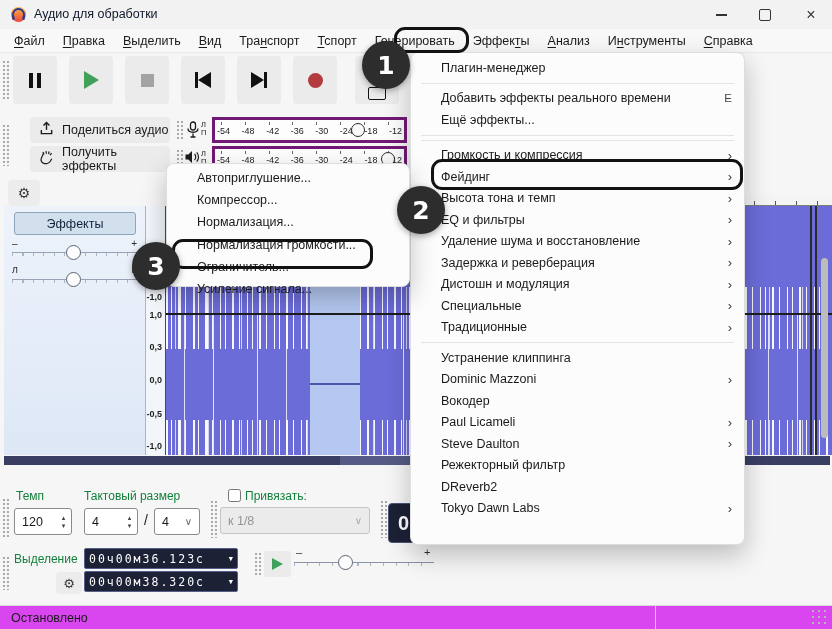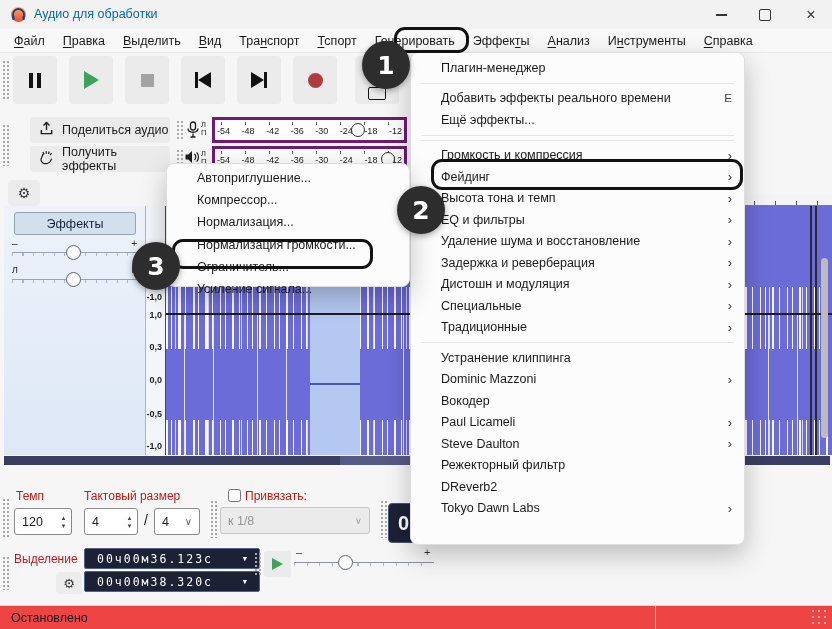--- a/index.html
+++ b/index.html
@@ -1,21 +1,21 @@
 <!DOCTYPE html>
 <html><head>
 <meta charset="utf-8">
 <style>
   html,body{margin:0;padding:0;background:#ddd;}
   #app{position:relative;width:832px;height:629px;background:#f6f6f6;overflow:hidden;
        font-family:"Liberation Sans","DejaVu Sans",sans-serif;font-size:12.5px;color:#1a1a1a;}
   .abs{position:absolute;}
   
   .titlebar{left:0;top:0;width:832px;height:29px;background:#f2f2f2;}
-  .title-text{left:34px;top:7px;font-size:12.5px;color:#0369a1;}
+  .title-text{left:34px;top:7px;font-size:12.5px;color:#0f172a;}
   .wc{width:44px;height:26px;top:2px;display:flex;align-items:center;justify-content:center;color:#333;}
   .menubar{left:0;top:29px;width:832px;height:23px;background:#f8f8f8;display:flex;align-items:center;padding-left:5px;box-sizing:border-box;}
   .mitem{padding:3px 9px;white-space:nowrap;}
   .ul{text-decoration:underline;text-underline-offset:2px;}
   .bar-sep{left:0;top:52px;width:832px;height:1px;background:#e9e9e9;}
   
   .tbtn{top:56px;width:44px;height:48px;background:#ebebeb;border-radius:4px;display:flex;align-items:center;justify-content:center;}
   .grip{background-image:radial-gradient(circle,#a9a9a9 1px,transparent 1.3px);background-size:4px 4px;width:8px;}
   .pausebar{width:4px;height:15px;background:#111;display:inline-block;margin:0 2px;}
   .tri-r{width:0;height:0;border-top:9px solid transparent;border-bottom:9px solid transparent;border-left:15px solid #3fa15a;}
@@ -54,35 +54,35 @@
        repeating-linear-gradient(90deg,transparent 0 9px,rgba(255,255,255,.7) 9px 10px,transparent 10px 33px);}
   .hairlines{position:absolute;left:0;right:0;top:0;bottom:0;
      background-image:repeating-linear-gradient(90deg,transparent 0 18px,rgba(255,255,255,.8) 18px 19px,transparent 19px 47px,rgba(255,255,255,.8) 47px 48px,transparent 48px 73px);}
   .selregion{position:absolute;left:144px;width:50px;top:0;bottom:0;background:#b4c8f1;}
   .chan-sep{position:absolute;left:166px;top:313px;width:666px;height:2px;background:#1d1d1d;}
   .clipline{position:absolute;top:0;bottom:0;width:1.5px;background:#2b2b2b;}
   .vscroll{left:821px;top:258px;width:7px;height:180px;background:#bcbcbc;border-radius:4px;}
   .darkbar{left:4px;top:456px;width:826px;height:9px;background:#3a3e63;}
   .darkbar-thumb{left:340px;top:456px;width:402px;height:9px;background:#565b85;}
   
-  .flabel{font-size:12px;color:#b91c1c;}
+  .flabel{font-size:12px;color:#15803d;}
   .spin{background:#fff;border:1px solid #8a8a8a;border-radius:3px;height:27px;box-sizing:border-box;display:flex;align-items:center;}
   .spinval{flex:1;padding-left:7px;font-size:12.5px;}
   .spinarrows{width:15px;display:flex;flex-direction:column;align-items:center;justify-content:center;font-size:7px;color:#444;line-height:8px;}
   .combo{background:#fff;border:1px solid #8a8a8a;border-radius:3px;height:27px;box-sizing:border-box;display:flex;align-items:center;justify-content:space-between;padding:0 7px;}
   .combo.disabled{background:#ebebeb;border-color:#c6c6c6;color:#949494;}
   .chev-v{font-size:10px;color:#666;}
   .checkbox{width:13px;height:13px;background:#fff;border:1.2px solid #767676;border-radius:2.5px;box-sizing:border-box;}
-  .timefield{left:84px;width:176px;height:21px;background:#1c2136;border:1px solid #55608a;border-radius:2px;box-sizing:border-box;
-             display:flex;align-items:center;justify-content:space-between;padding:0 12px;color:#fff;
+  .timefield{left:84px;width:154px;height:21px;background:#1c2136;border:1px solid #55608a;border-radius:2px;box-sizing:border-box;
+             display:flex;align-items:center;justify-content:space-between;padding:0 4px;color:#fff;
              font-family:"DejaVu Sans Mono","Liberation Mono",monospace;font-size:11.5px;letter-spacing:2px;}
   .tf-arrow{font-size:7px;color:#fff;letter-spacing:0;}
   .bigtime{left:388px;top:503px;width:170px;height:40px;background:#1c2136;border:1px solid #4a5578;border-radius:4px;box-sizing:border-box;
            display:flex;align-items:center;padding-left:9px;color:#fff;font-weight:bold;font-size:20px;letter-spacing:1px;}
-  .statusbar{left:0;top:605px;width:832px;height:24px;background:#ef4444;border-top:1px solid #d8d8d8;box-sizing:border-box;display:flex;align-items:center;padding-left:11px;}
+  .statusbar{left:0;top:605px;width:832px;height:24px;background:#d946ef;border-top:1px solid #d8d8d8;box-sizing:border-box;display:flex;align-items:center;padding-left:11px;}
   .resizegrip{left:810px;top:608px;width:18px;height:18px;background-image:radial-gradient(circle,#b5b5b5 1.1px,transparent 1.4px);background-size:6px 6px;}
   
   .dmenu{left:410px;top:52px;width:335px;height:493px;background:#fcfcfc;border:1px solid #dedede;border-radius:8px;
          box-shadow:0 10px 26px rgba(0,0,0,.24);z-index:20;box-sizing:border-box;padding-top:4px;}
   .drow{height:21.5px;display:flex;align-items:center;justify-content:space-between;padding:0 12px 0 30px;}
   .dlabel{white-space:nowrap;}
   .chev{font-size:13px;color:#3a3a3a;}
   .short{font-size:11.5px;color:#444;}
   .drow.disabled .dlabel,.drow.disabled .short{color:#a8a8a8;}
   .msep{height:1px;background:#e4e4e4;margin:4px 10px;}

